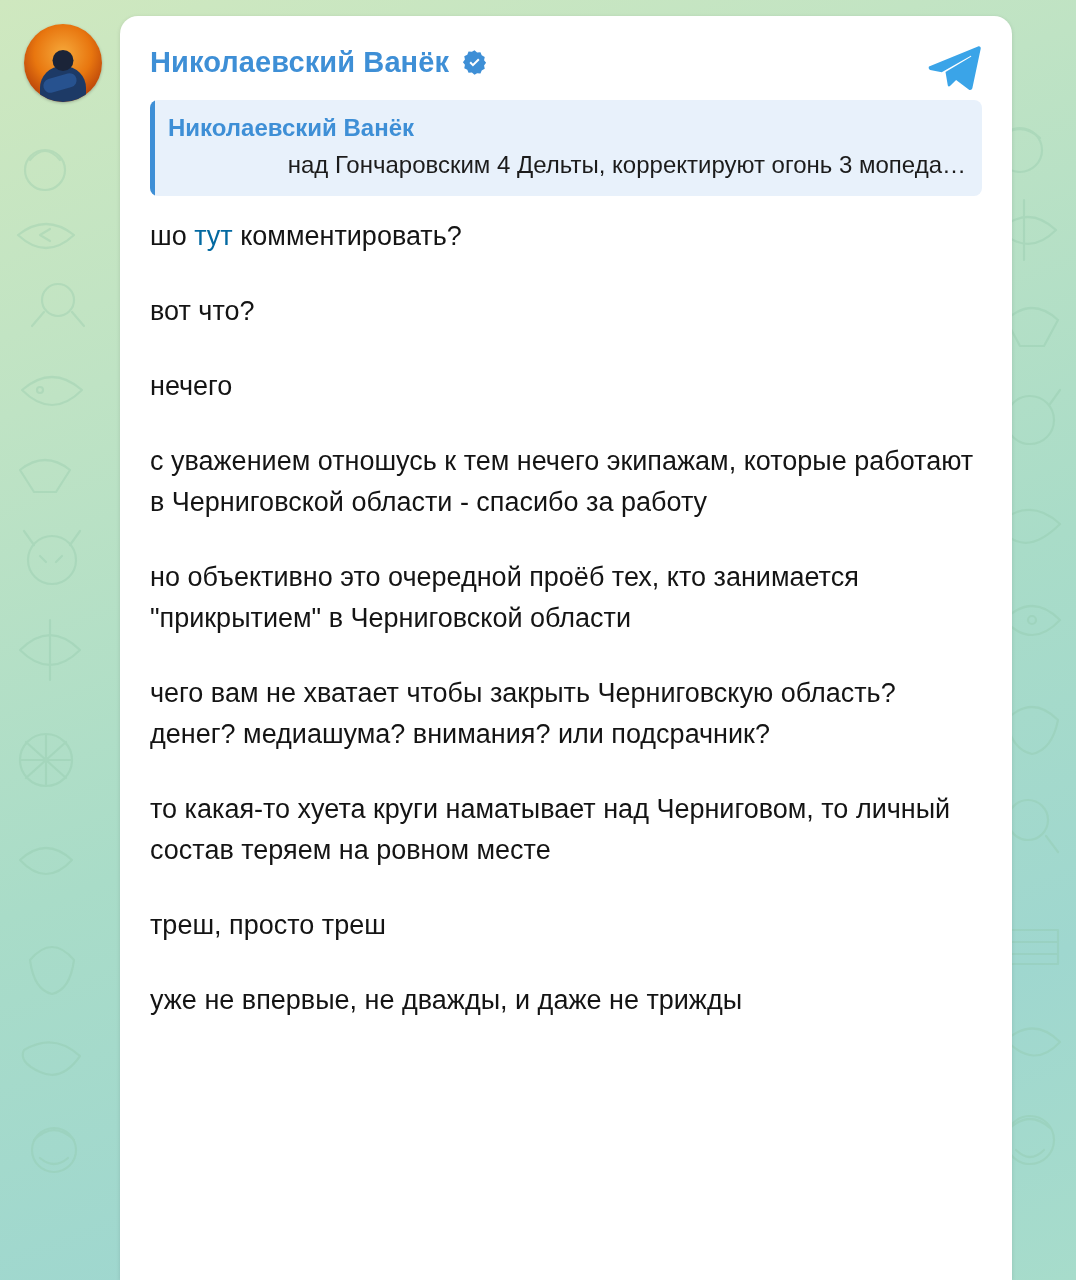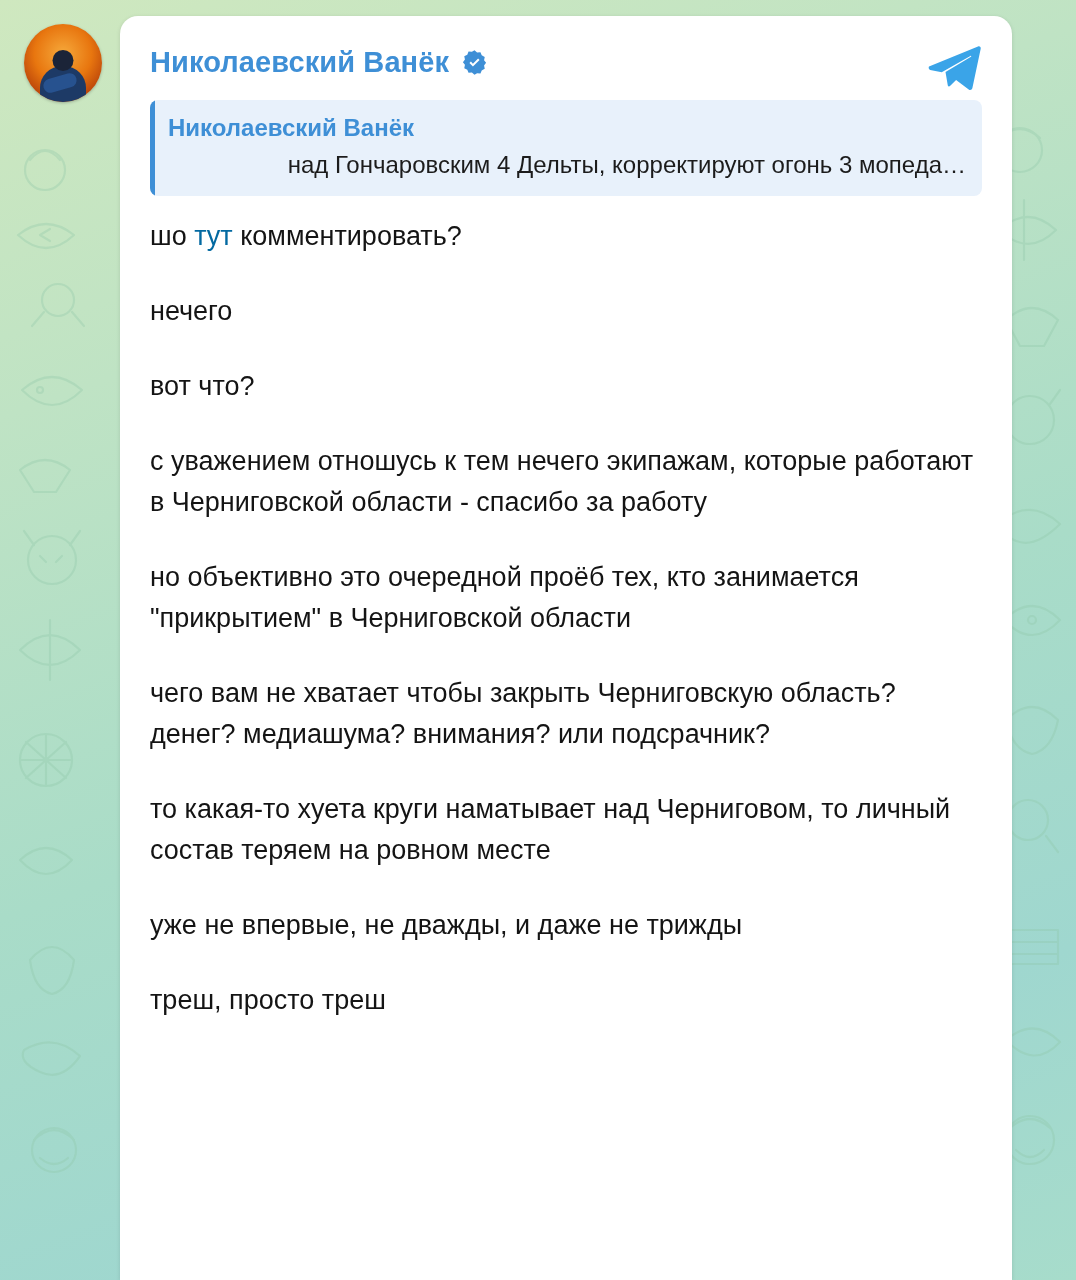--- a/index.html
+++ b/index.html
@@ -241,24 +241,24 @@
     <div class="reply-box">
       <div class="bar"></div>
       <div class="reply-author">Николаевский Ванёк</div>
       <div class="reply-text">над Гончаровским 4 Дельты, корректируют огонь 3 мопеда…</div>
     </div>
 
     <div class="message">
       <p class="para">
         <span>шо </span><span class="link">тут</span><span> комментировать?</span>
       </p>
+      <p class="para">вот что?</p>
       <p class="para">нечего</p>
-      <p class="para">вот что?</p>
       <p class="para">с уважением отношусь к тем нечего экипажам, которые работают в Черниговской области - спасибо за работу</p>
       <p class="para">но объективно это очередной проёб тех, кто занимается "прикрытием" в Черниговской области</p>
       <p class="para">чего вам не хватает чтобы закрыть Черниговскую область? денег? медиашума? внимания? или подсрачник?</p>
       <p class="para">то какая-то хуета круги наматывает над Черниговом, то личный состав теряем на ровном месте</p>
+      <p class="para">треш, просто треш</p>
       <p class="para">уже не впервые, не дважды, и даже не трижды</p>
-      <p class="para">треш, просто треш</p>
     </div>
 
   </div>
 </div>
 
 </body></html>

